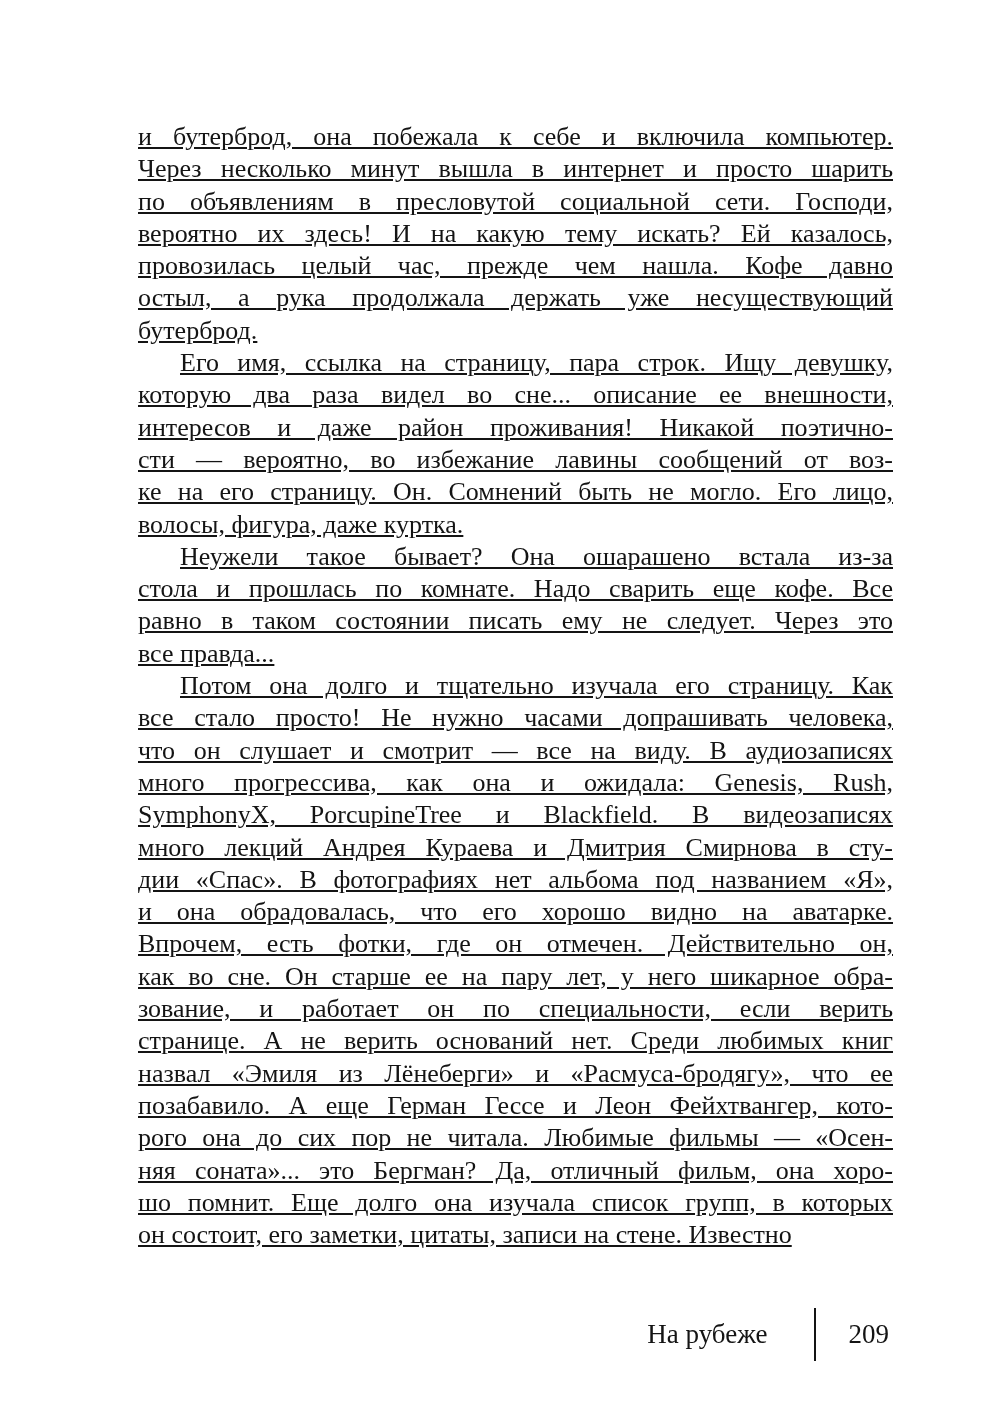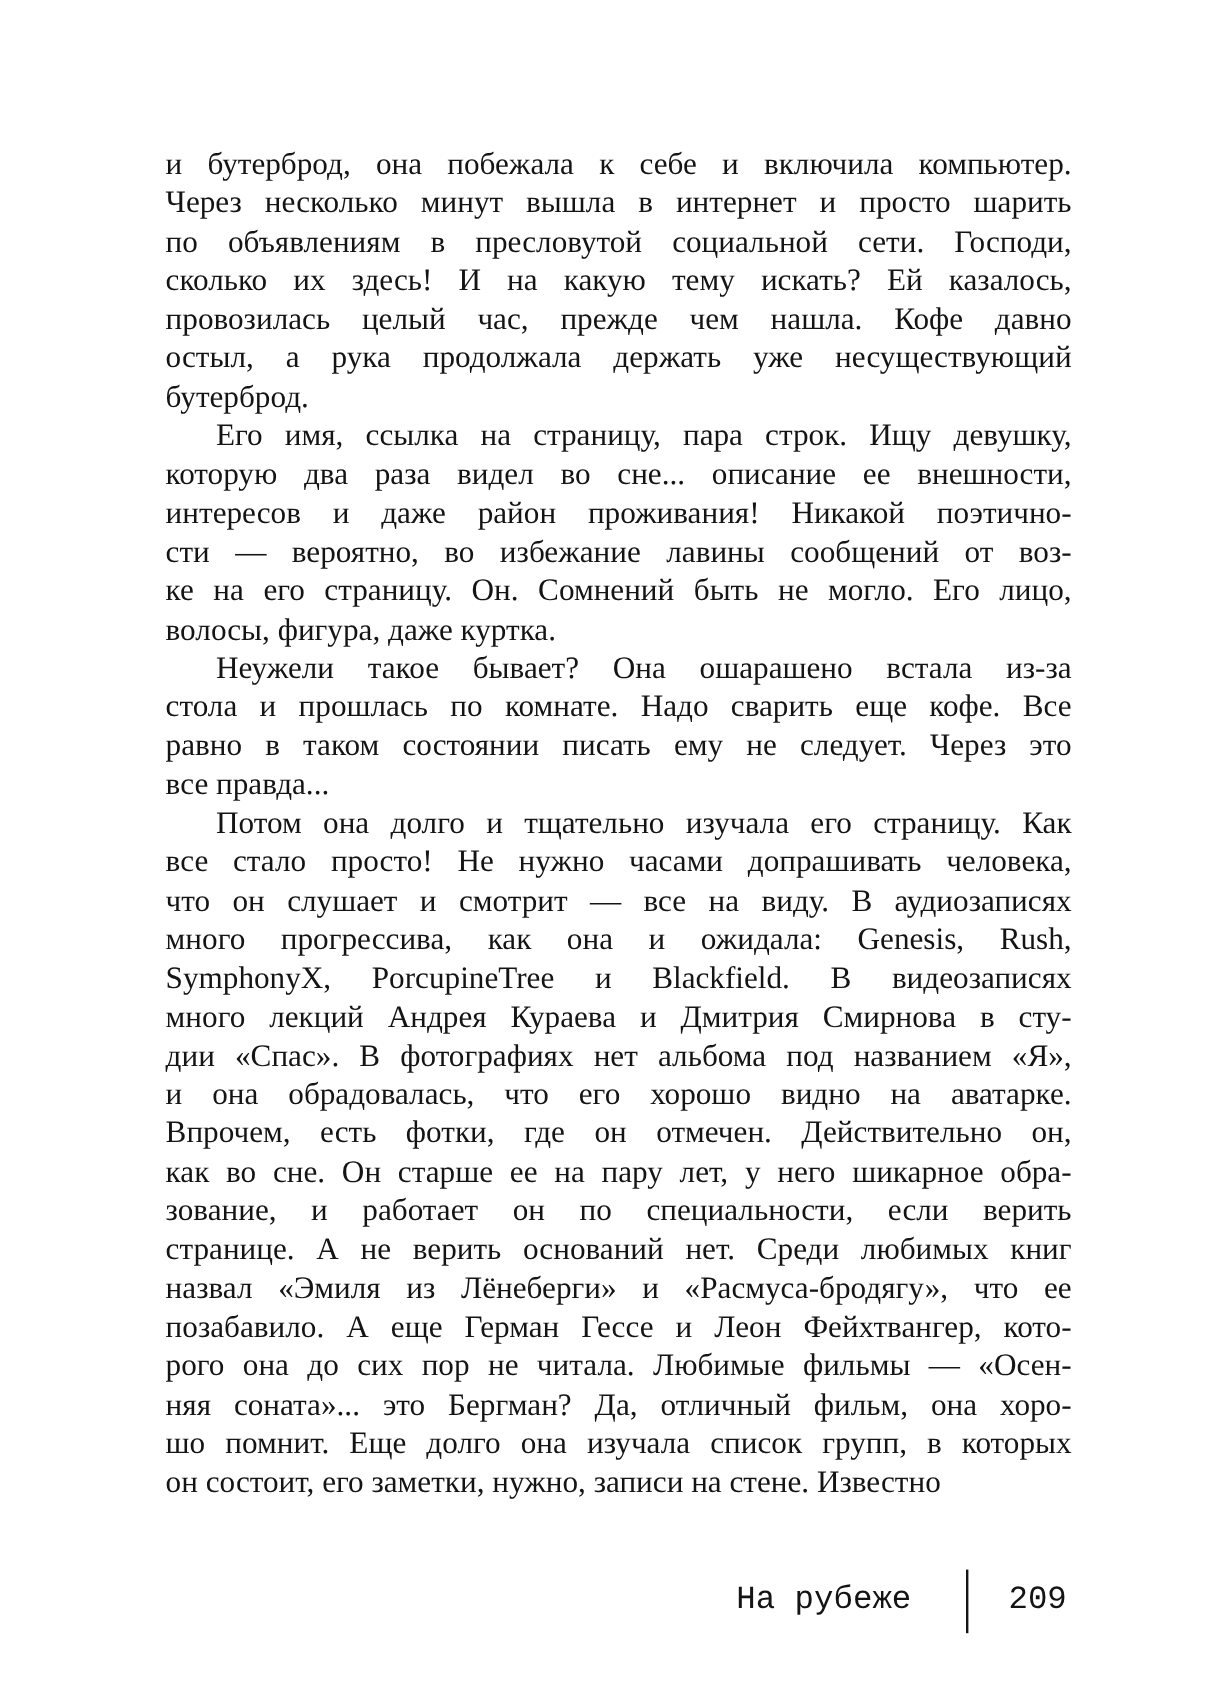--- a/index.html
+++ b/index.html
@@ -20,20 +20,21 @@
   }
   .text-block {
     position: absolute;
     left: 138px;
     top: 121px;
     width: 755px;
     color: #141414;
     font-family: "Liberation Serif", "DejaVu Serif", serif;
     font-size: 26px;
     line-height: 32.3px;
+    text-decoration: underline;
   }
   .para {
     margin: 0;
     padding: 0;
   }
   .para.indent .line:first-child {
     text-indent: 42px;
   }
   .line {
     display: block;
@@ -45,21 +46,21 @@
   }
   .footer {
     position: absolute;
     top: 1307px;
     left: 138px;
     width: 755px;
     height: 54px;
     display: flex;
     align-items: center;
     justify-content: flex-end;
-    font-family: Liberation Mono, monospace;
+    font-family: Liberation Serif, serif;
     font-size: 27px;
     color: #141414;
   }
   .footer-title {
     margin-right: 46px;
   }
   .footer-divider {
     width: 2px;
     height: 53px;
     background: #141414;
@@ -73,21 +74,21 @@
 </style>
 </head>
 <body>
 
 <div class="page">
   <main class="text-block">
       <p class="para">
         <span class="line">и бутерброд, она побежала к себе и включила компьютер.</span>
         <span class="line">Через несколько минут вышла в интернет и просто шарить</span>
         <span class="line">по объявлениям в пресловутой социальной сети. Господи,</span>
-        <span class="line">сколько их здесь! И на какую тему искать? Ей казалось,</span>
+        <span class="line">вероятно их здесь! И на какую тему искать? Ей казалось,</span>
         <span class="line">провозилась целый час, прежде чем нашла. Кофе давно</span>
         <span class="line">остыл, а рука продолжала держать уже несуществующий</span>
         <span class="line para-end">бутерброд.</span>
       </p>
       <p class="para indent">
         <span class="line">Его имя, ссылка на страницу, пара строк. Ищу девушку,</span>
         <span class="line">которую два раза видел во сне... описание ее внешности,</span>
         <span class="line">интересов и даже район проживания! Никакой поэтично-</span>
         <span class="line">сти — вероятно, во избежание лавины сообщений от воз-</span>
         <span class="line">ке на его страницу. Он. Сомнений быть не могло. Его лицо,</span>
@@ -110,21 +111,21 @@
         <span class="line">и она обрадовалась, что его хорошо видно на аватарке.</span>
         <span class="line">Впрочем, есть фотки, где он отмечен. Действительно он,</span>
         <span class="line">как во сне. Он старше ее на пару лет, у него шикарное обра-</span>
         <span class="line">зование, и работает он по специальности, если верить</span>
         <span class="line">странице. А не верить оснований нет. Среди любимых книг</span>
         <span class="line">назвал «Эмиля из Лёнеберги» и «Расмуса-бродягу», что ее</span>
         <span class="line">позабавило. А еще Герман Гессе и Леон Фейхтвангер, кото-</span>
         <span class="line">рого она до сих пор не читала. Любимые фильмы — «Осен-</span>
         <span class="line">няя соната»... это Бергман? Да, отличный фильм, она хоро-</span>
         <span class="line">шо помнит. Еще долго она изучала список групп, в которых</span>
-        <span class="line para-end">он состоит, его заметки, нужно, записи на стене. Известно</span>
+        <span class="line para-end">он состоит, его заметки, цитаты, записи на стене. Известно</span>
       </p>
     </main>
 
   <footer class="footer">
     <span class="footer-title">На рубеже</span>
     <span class="footer-divider"></span>
     <span class="footer-page">209</span>
   </footer>
 </div>
 

